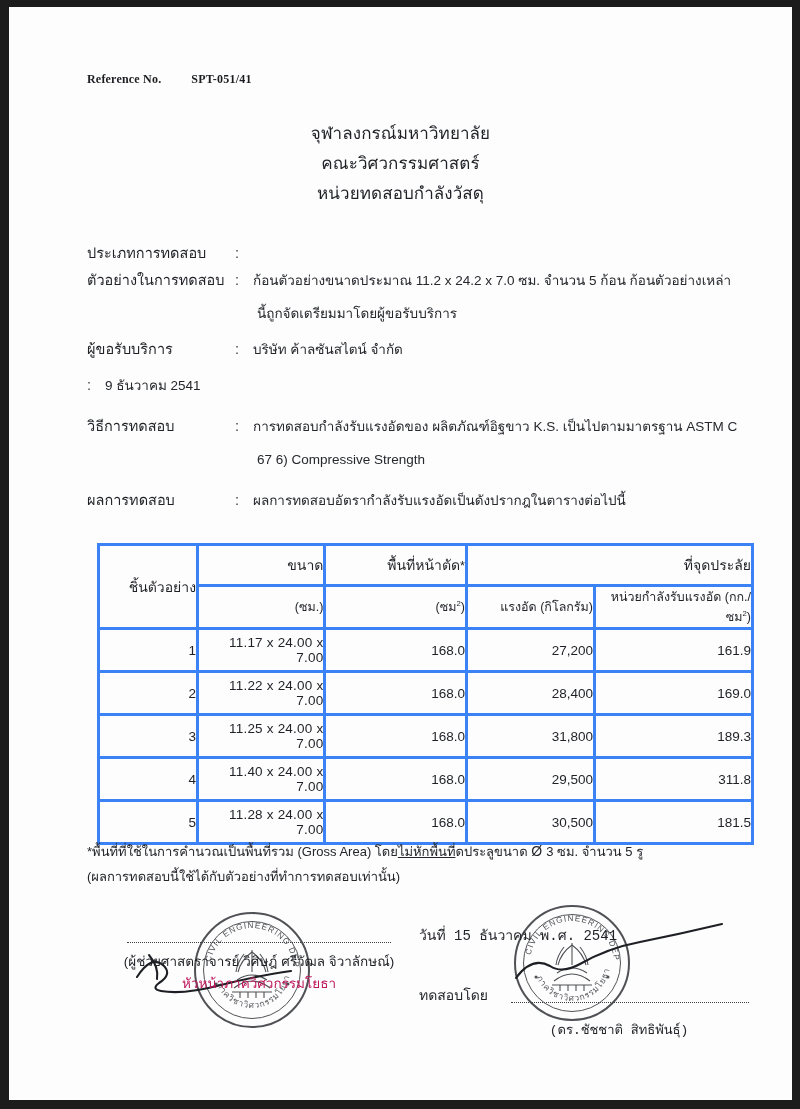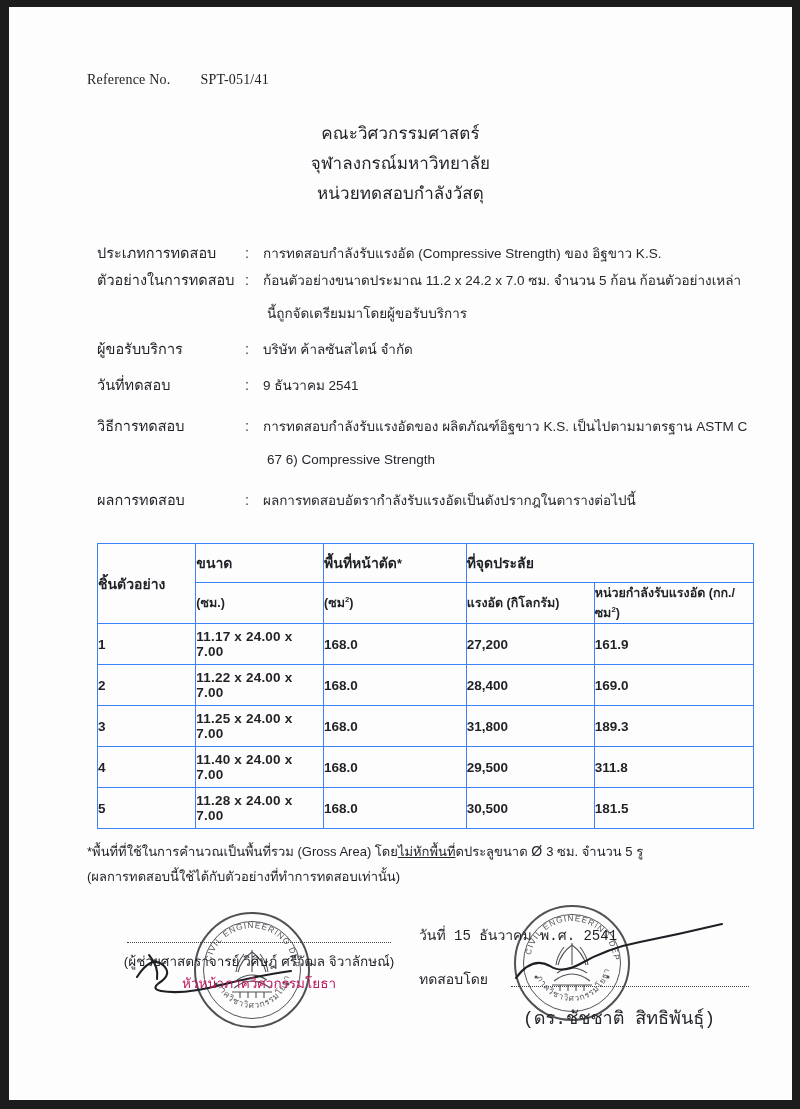--- a/index.html
+++ b/index.html
@@ -34,22 +34,22 @@
     position: absolute;
     inset: 0;
   }
 
   
   .ref-line {
     position: absolute;
     left: 78px;
     top: 65px;
     font-family: "Liberation Serif", "DejaVu Serif", serif;
-    font-weight: normal;
-    font-size: 14px;
+    font-weight: bold;
+    font-size: 12px;
     letter-spacing: 0.2px;
     white-space: nowrap;
     color: #1b1d20;
   }
   .ref-line .ref-value {
     margin-left: 30px;
   }
 
   
   .heading {
@@ -80,21 +80,20 @@
     align-items: flex-start;
     margin-bottom: 2px;
   }
   .field-label {
     width: 148px;
     flex: 0 0 148px;
     font-size: 14.5px;
     line-height: 25px;
     color: #1f2126;
     white-space: nowrap;
-    margin-left: 10px;
   }
   .field-colon {
     width: 18px;
     flex: 0 0 18px;
     font-size: 14.5px;
     line-height: 25px;
     text-align: left;
     color: #3a3c41;
   }
   .field-value {
@@ -116,24 +115,24 @@
     position: absolute;
     left: 88px;
     top: 536px;
     width: 657px;
     border-collapse: collapse;
     font-family: "Liberation Sans", "DejaVu Sans", sans-serif;
     color: #1f2126;
     background: #fdfdfd;
   }
   .result-table td, .result-table th {
-    border: 1px solid #3b82f6;
-    text-align: left;
+    border: 3px solid #3b82f6;
+    text-align: right;
     vertical-align: middle;
-    font-weight: bold;
+    font-weight: normal;
     padding: 0;
   }
   .result-table th {
     height: 38px;
     font-size: 14px;
   }
   .result-table th.sub {
     height: 36px;
     font-size: 12.5px;
   }
@@ -214,30 +213,30 @@
     white-space: nowrap;
   }
   .tester-row {
     display: flex;
     align-items: flex-end;
     font-size: 14px;
     line-height: 26px;
     margin-top: 18px;
     color: #1f2126;
   }
-  .tester-row .lbl { flex: 0 0 92px; }
+  .tester-row .lbl { flex: 0 0 92px; margin-top: 16px; }
   .tester-row .dots {
     flex: 1 1 auto;
     border-bottom: 1.5px dotted #3c3e44;
     height: 1px;
     margin-bottom: 6px;
   }
   .sig-right .sig-name-r {
     text-align: center;
-    font-size: 18px;
+    font-size: 13px;
     margin-top: 10px;
     padding-left: 70px;
     white-space: nowrap;
   }
 
   
   .seal {
     position: absolute;
     border: 2.2px solid #2a2c31;
     border-radius: 50%;
@@ -263,31 +262,30 @@
 
 <div class="page-frame">
 <div class="page">
 <div class="sheet">
 
   <div class="ref-line">
     <span>Reference No.</span><span class="ref-value">SPT-051/41</span>
   </div>
 
   <div class="heading">
+    <div>จุฬาลงกรณ์มหาวิทยาลัย</div>
     <div>คณะวิศวกรรมศาสตร์</div>
-    <div>จุฬาลงกรณ์มหาวิทยาลัย</div>
     <div>หน่วยทดสอบกำลังวัสดุ</div>
   </div>
 
   <div class="fields">
 
     <div class="field-row">
       <div class="field-label">ประเภทการทดสอบ</div>
       <div class="field-colon">:</div>
-      <div class="field-value">การทดสอบกำลังรับแรงอัด (Compressive Strength) ของ อิฐขาว K.S.</div>
     </div>
 
     <div class="field-row">
       <div class="field-label">ตัวอย่างในการทดสอบ</div>
       <div class="field-colon">:</div>
       <div class="field-value">
         <span>ก้อนตัวอย่างขนาดประมาณ 11.2 x 24.2 x 7.0 ซม. จำนวน 5 ก้อน ก้อนตัวอย่างเหล่า</span>
         <span class="cont">นี้ถูกจัดเตรียมมาโดยผู้ขอรับบริการ</span>
       </div>
     </div>
@@ -296,21 +294,20 @@
 
     <div class="field-row">
       <div class="field-label">ผู้ขอรับบริการ</div>
       <div class="field-colon">:</div>
       <div class="field-value">บริษัท  ค้าลซันสไตน์ จำกัด</div>
     </div>
 
     <div class="gap-sm"></div>
 
     <div class="field-row">
-      <div class="field-label">วันที่ทดสอบ</div>
       <div class="field-colon">:</div>
       <div class="field-value">9 ธันวาคม 2541</div>
     </div>
 
     <div class="gap-md"></div>
 
     <div class="field-row">
       <div class="field-label">วิธีการทดสอบ</div>
       <div class="field-colon">:</div>
       <div class="field-value">

